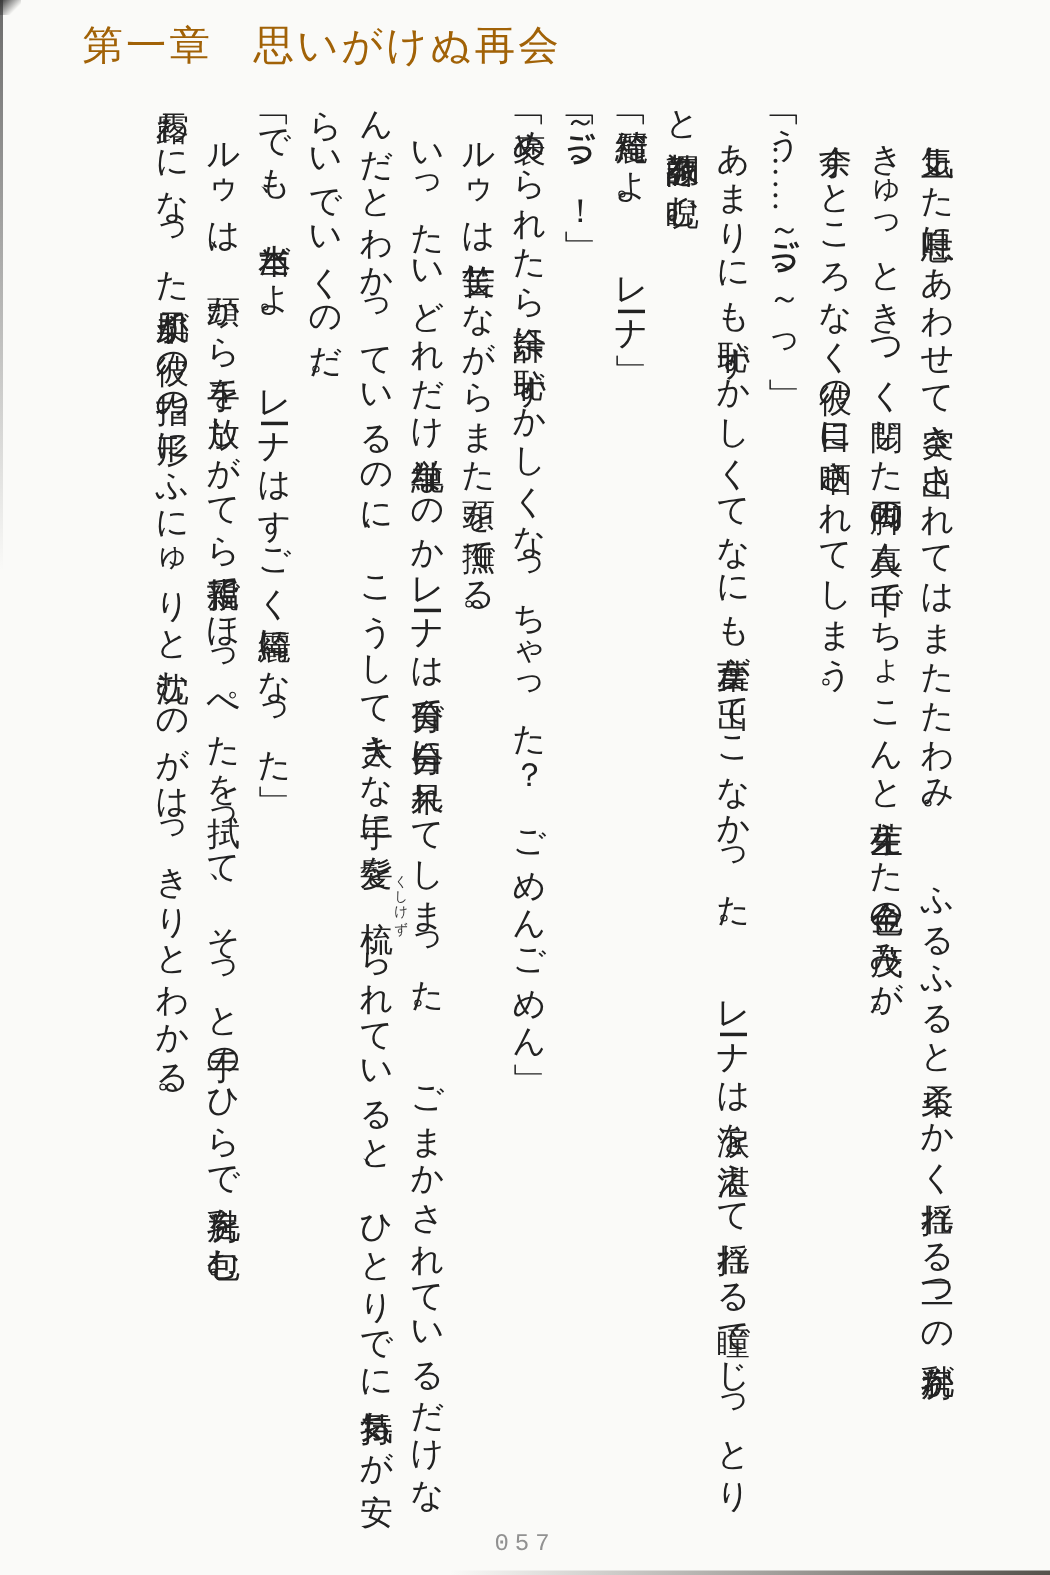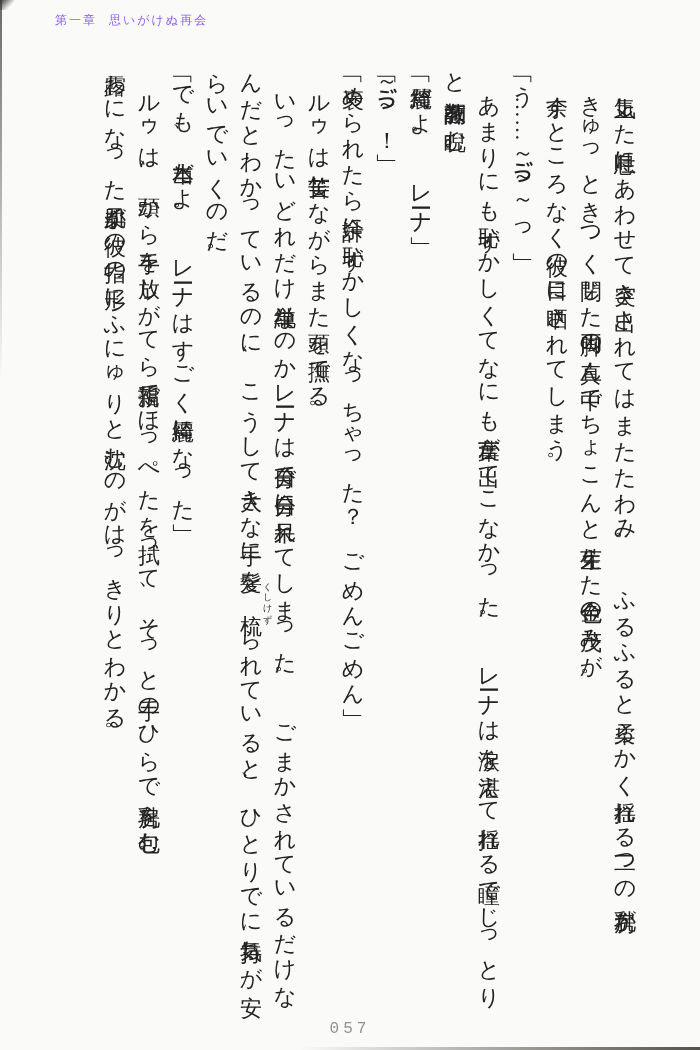--- a/index.html
+++ b/index.html
@@ -13,22 +13,22 @@
     height: 1050px;
     background: #fafaf8;
     overflow: hidden;
     font-family: "Liberation Serif", "DejaVu Serif", serif;
   }
   
   .chapter-header {
     position: absolute;
     top: 12px;
     left: 55px;
-    font-size: 12px;
-    color: #8b5cf6;
+    font-size: 27px;
+    color: #a16207;
     letter-spacing: 2px;
     white-space: nowrap;
   }
   .chapter-header .chapter-title {
     margin-left: 1em;
   }
   
   .text-block {
     position: absolute;
     top: 58px;

